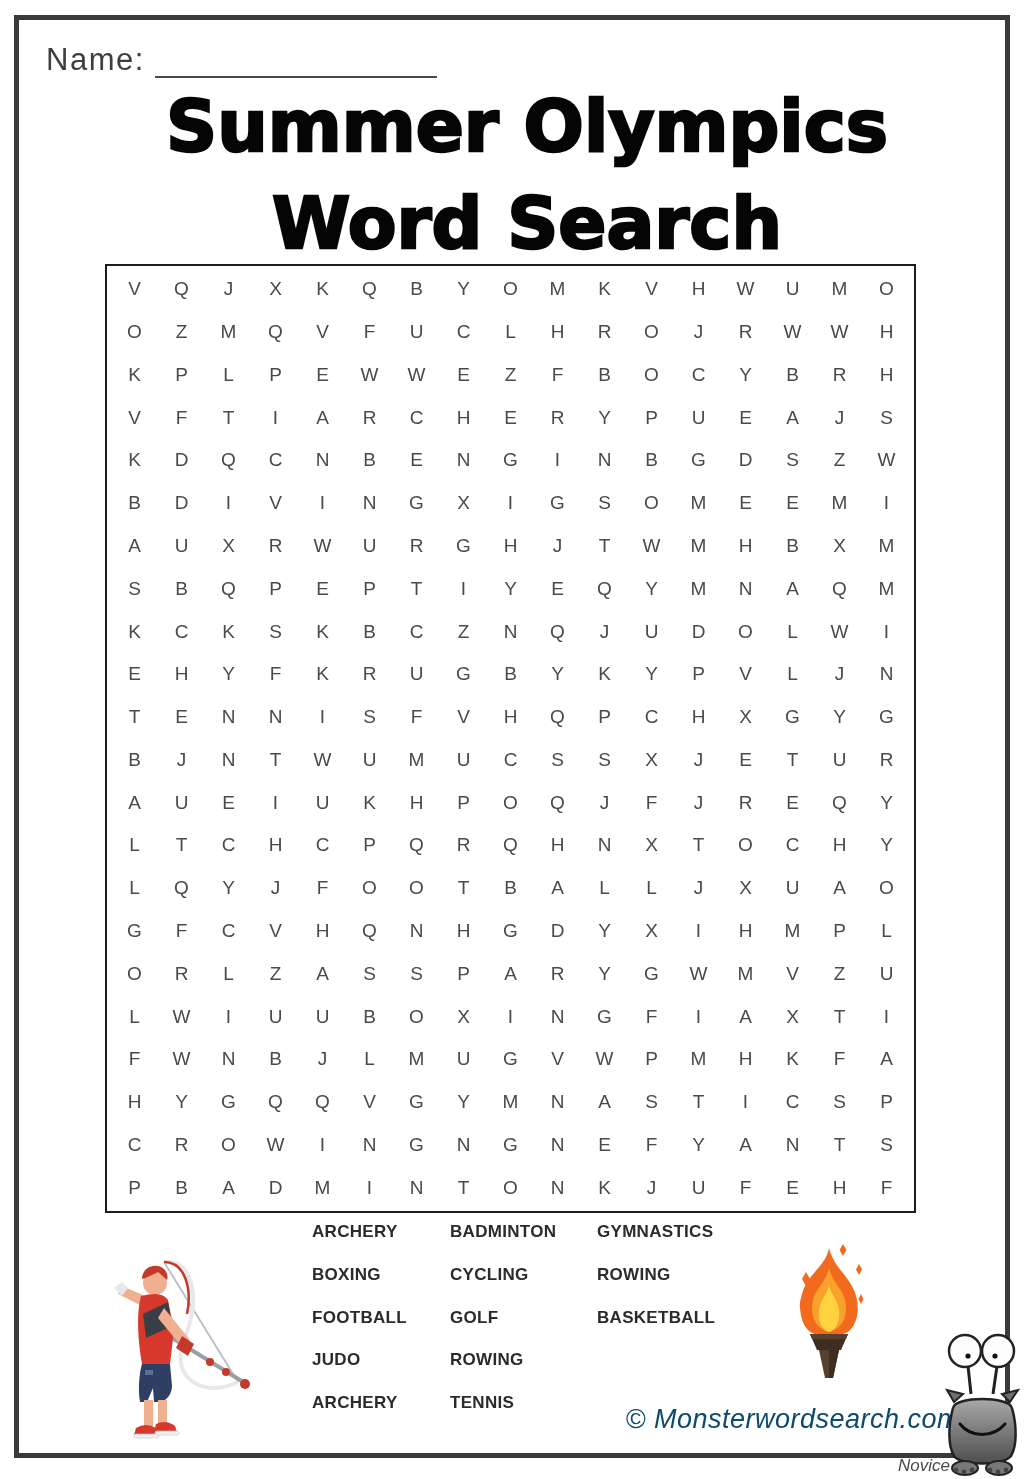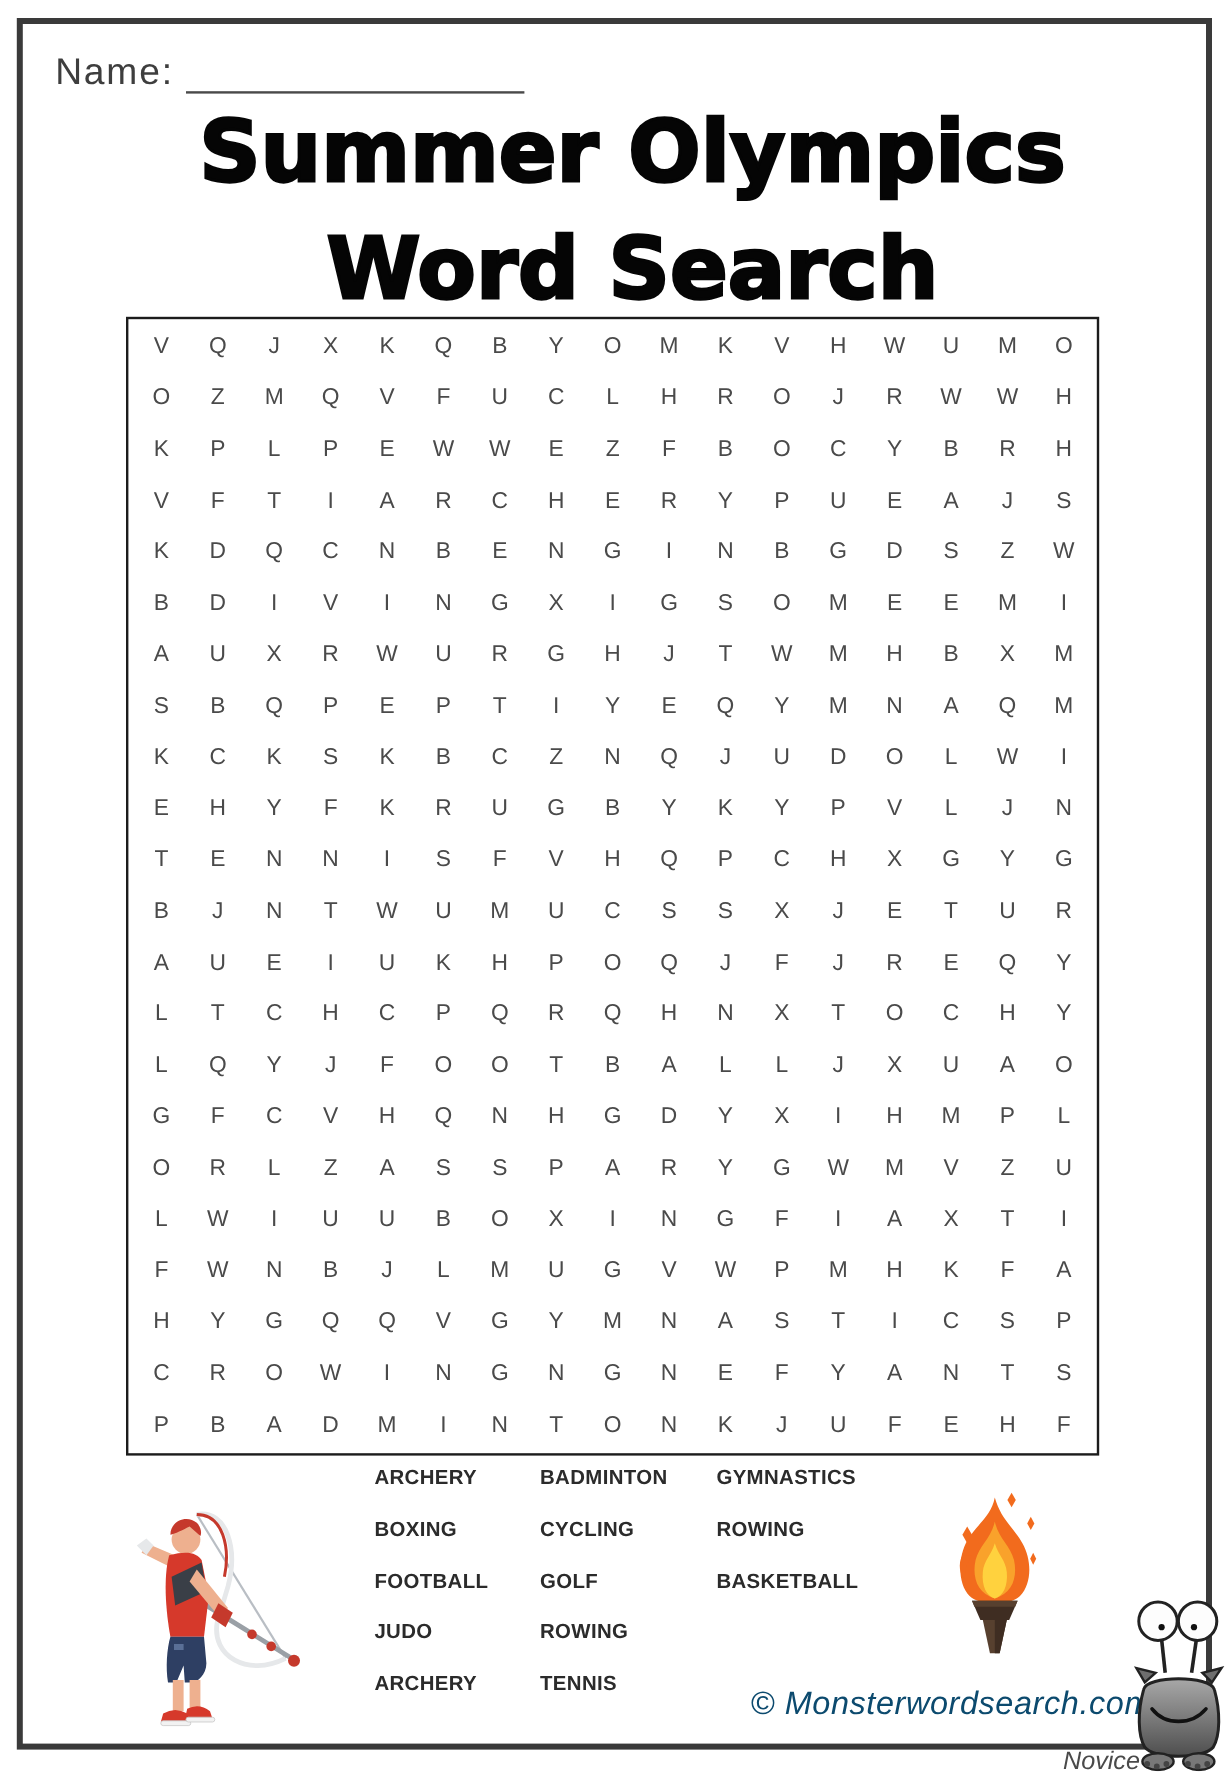--- a/index.html
+++ b/index.html
@@ -50,21 +50,21 @@
   }
   .archer{position:absolute;left:98px;top:1252px;z-index:2;}
   .torch{position:absolute;left:788px;top:1238px;z-index:2;}
   .monster{position:absolute;left:941px;top:1328px;z-index:6;}
   .site-credit{
     position:absolute;right:64px;top:1404px;z-index:2;
     font-style:italic;font-size:27px;color:#0c4a6e;letter-spacing:0.5px;
   }
   .difficulty{
     position:absolute;right:74px;top:1456px;z-index:2;
-    font-style:italic;font-size:21px;color:#4a4a4a;
+    font-style:italic;font-size:17px;color:#4a4a4a;
   }
 </style>
 </head>
 <body>
 
 <div class="frame"></div>
 
 <div class="name-row">
   <span class="name-label">Name:</span>
   <span class="name-line"></span>

